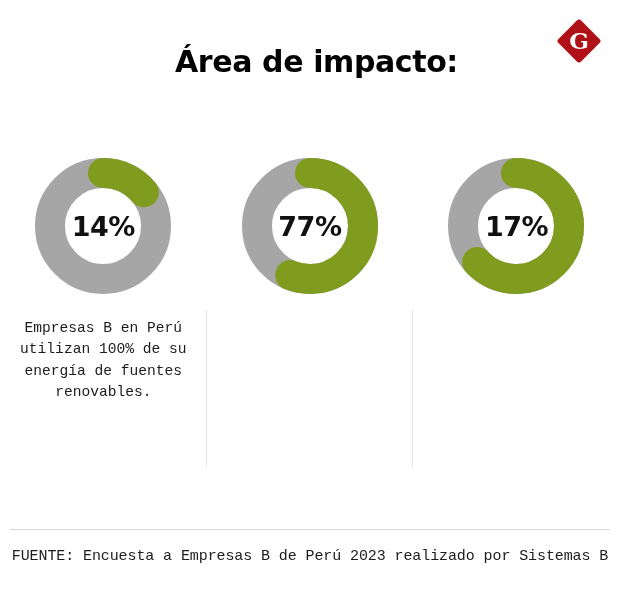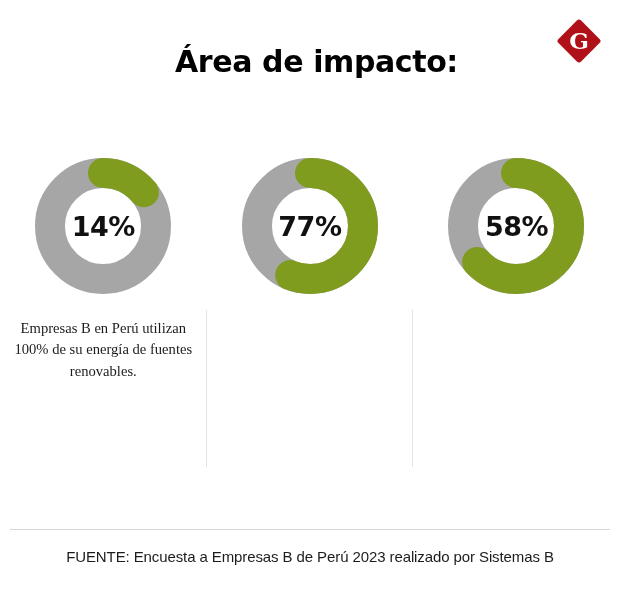--- a/index.html
+++ b/index.html
@@ -124,21 +124,21 @@
     font-weight: bold;
     font-size: 27px;
     letter-spacing: -0.5px;
     color: #111111;
   }
 
   .caption {
     margin-top: 24px;
     padding: 0 14px;
     text-align: center;
-    font-family: Liberation Serif, serif;
+    font-family: Liberation Mono, monospace;
     font-size: 14.6px;
     line-height: 1.47;
     color: #1c1c1c;
     box-sizing: border-box;
   }
 
   
   .footer {
     position: absolute;
     left: 0;
@@ -153,21 +153,21 @@
     top: 14px;
     height: 1px;
     background: #d8d8d8;
   }
   .footer-text {
     position: absolute;
     left: 0;
     right: 0;
     top: 33px;
     text-align: center;
-    font-family: Liberation Sans, sans-serif;
+    font-family: Liberation Mono, monospace;
     font-size: 15px;
     color: #1c1c1c;
     letter-spacing: -0.1px;
   }
 </style>
 </head>
 <body>
 
 <div class="header">
   <h1 class="title">
@@ -203,21 +203,21 @@
     </div>
     <div class="divider"></div>
   </div>
 
   <div class="card">
     <div class="donut-wrap">
       <svg viewBox="0 0 136 136">
         <circle cx="68" cy="68" r="53" fill="none" stroke="#a6a6a6" stroke-width="30"></circle>
         <circle class="donut-value" cx="68" cy="68" r="53" fill="none" stroke="#7f9c1f" stroke-width="30" stroke-linecap="round" stroke-dasharray="209.7955574067264 123.21326387379167" stroke-dashoffset="0"></circle>
       </svg>
-      <div class="donut-label">58%</div>
+      <div class="donut-label">17%</div>
     </div>
 
   </div>
 
 </div>
 
 <div class="footer">
   <div class="footer-rule"></div>
   <div class="footer-text">FUENTE: Encuesta a Empresas B de Perú 2023 realizado por Sistemas B</div>
 </div>

